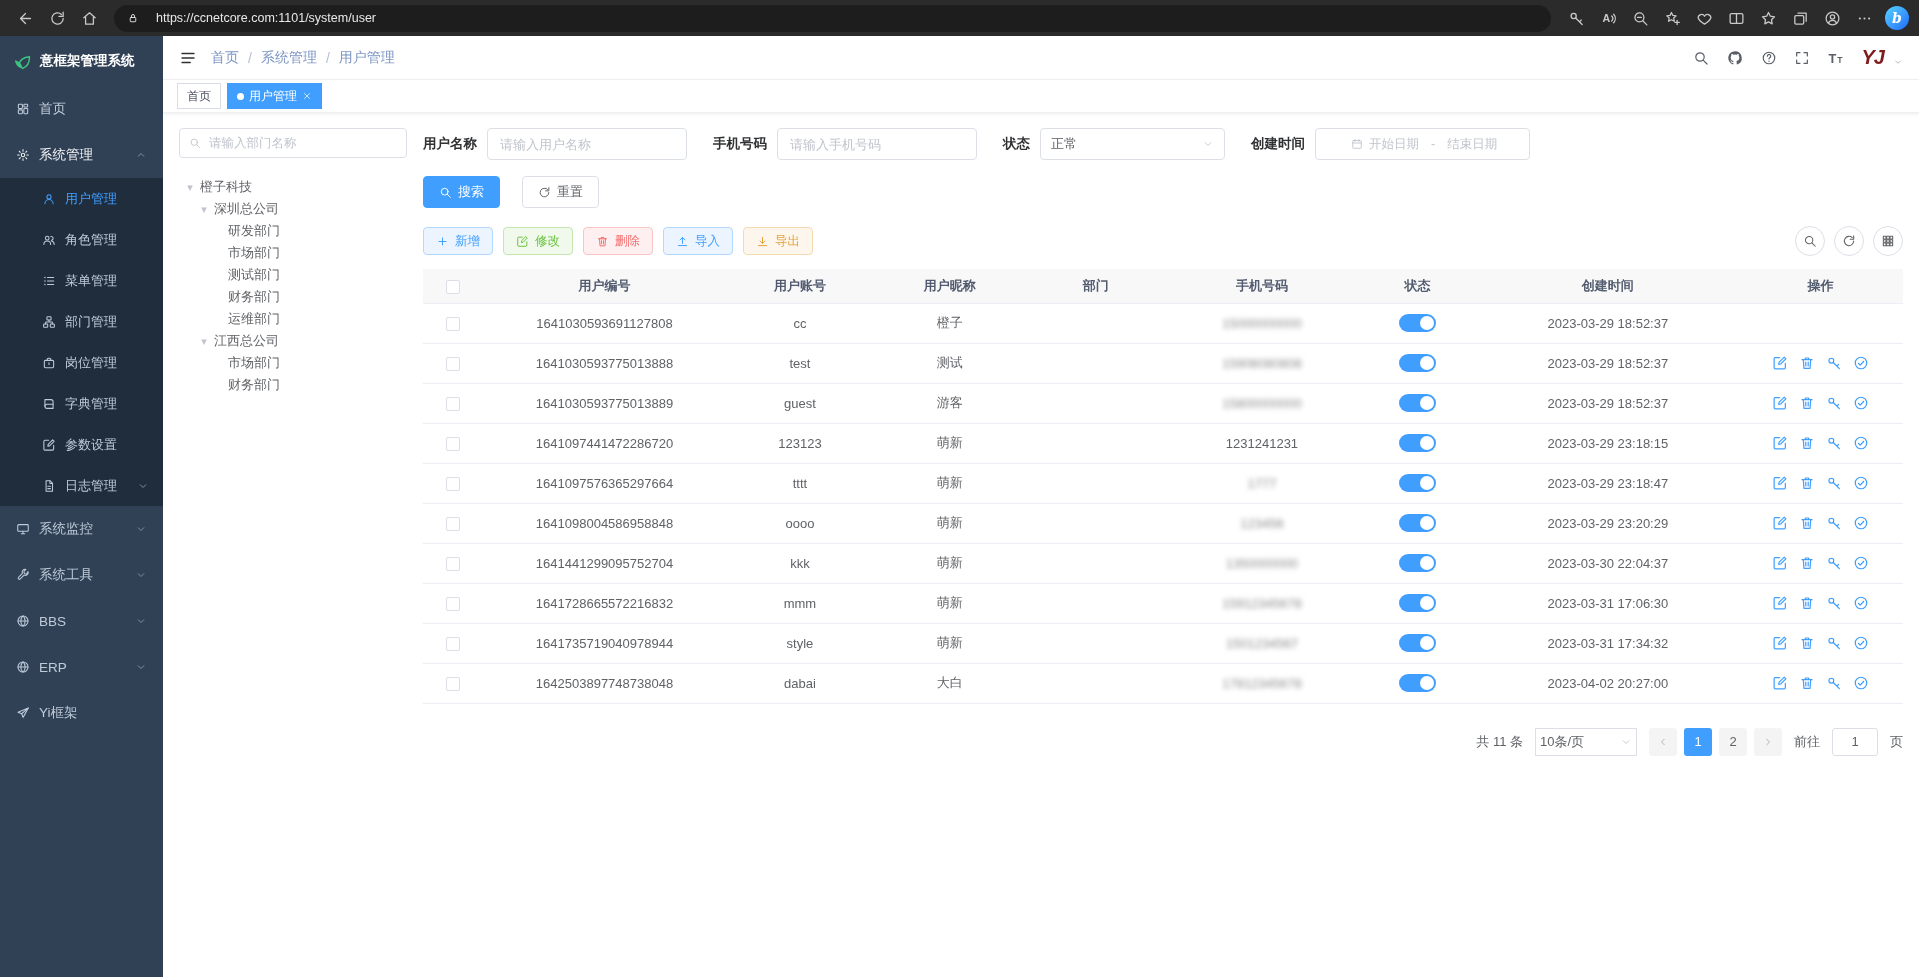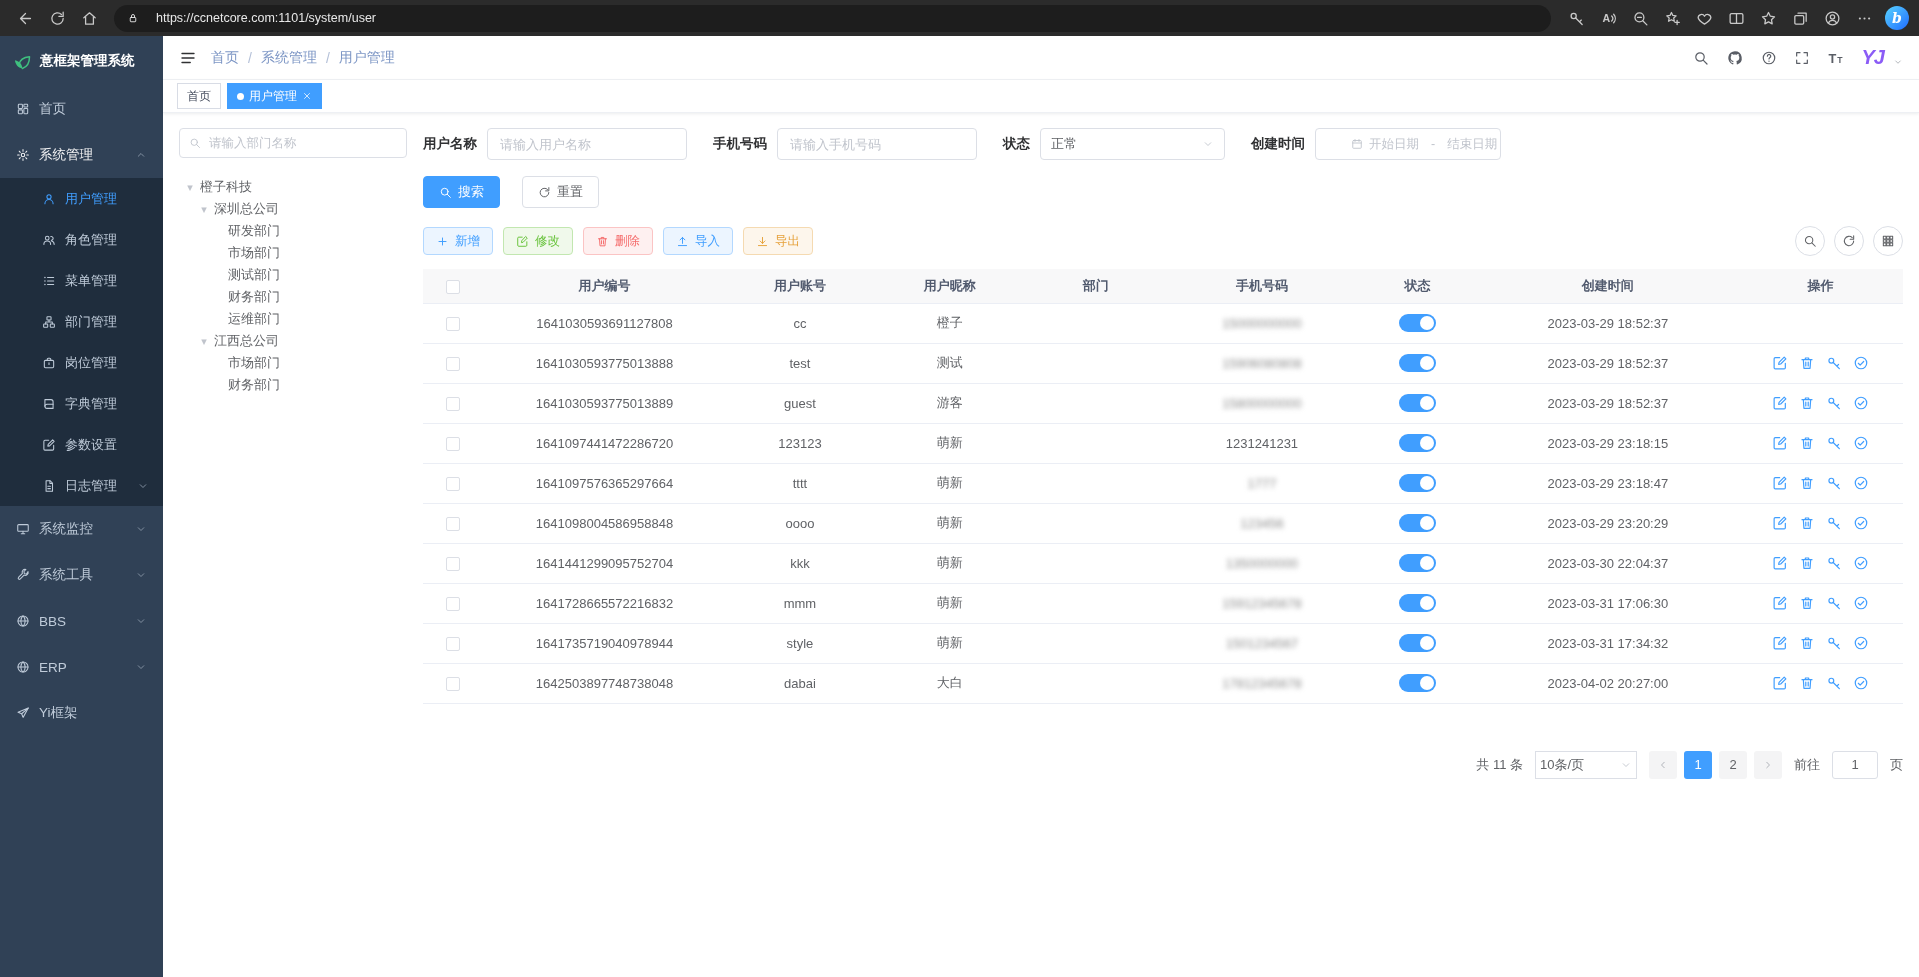--- a/index.html
+++ b/index.html
@@ -32,21 +32,21 @@
   .sub-item.active { color:#409EFF; }
 
   .main { flex:1; min-width:0; display:flex; flex-direction:column; background:#fff; }
   .topbar { height:44px; display:flex; align-items:center; gap:14px; padding:0 16px; border-bottom:1px solid #f0f2f5; }
   .hamburger { color:#303133; cursor:pointer; }
   .breadcrumb { display:flex; align-items:center; gap:9px; font-size:14px; }
   .bc-item { color:#7d96c5; cursor:pointer; }
   .bc-sep { color:#b4c0d8; }
   .topbar-right { margin-left:auto; display:flex; align-items:center; gap:17px; color:#5a5e66; }
   .topbar-right .icn { cursor:pointer; }
-  .yj-logo { font-weight:900; font-size:20px; font-style:italic; letter-spacing:-1px; color:#8b5cf6; cursor:pointer; }
+  .yj-logo { font-weight:900; font-size:20px; font-style:italic; letter-spacing:-1px; color:#7f1d1d; cursor:pointer; }
   .yj-caret { color:#9aa0a6; align-self:flex-end; margin-left:-8px; margin-bottom:2px; }
 
   .tagsbar { height:33px; display:flex; align-items:center; gap:6px; padding:0 14px; background:#fff; border-bottom:1px solid #eef0f4; box-shadow:0 1px 3px rgba(0,21,41,.08); }
   .tag { height:26px; display:inline-flex; align-items:center; gap:5px; padding:0 9px; border:1px solid #d8dce5; background:#fff; color:#495060; font-size:12px; cursor:pointer; }
   .tag.active { background:#409EFF; border-color:#409EFF; color:#fff; }
   .tag .dot { width:7px; height:7px; border-radius:50%; background:#fff; }
   .tag-x { cursor:pointer; }
 
   .content { flex:1; display:flex; gap:16px; padding:15px 16px; overflow:hidden; }
 
@@ -62,21 +62,21 @@
   .tree-caret:not(.empty)::before { content:'▾'; }
 
   
   .panel { flex:1; min-width:0; display:flex; flex-direction:column; }
   .filter-row { display:flex; align-items:center; gap:26px; }
   .f-group { display:flex; align-items:center; gap:10px; }
   .f-label { font-weight:700; color:#303133; font-size:13.5px; white-space:nowrap; }
   .f-input { height:32px; border:1px solid #dcdfe6; border-radius:4px; background:#fff; display:flex; align-items:center; gap:6px; padding:0 10px; color:#606266; }
   .f-input input { border:0; outline:0; width:100%; font:inherit; color:#606266; background:transparent; }
   .f-input input::placeholder { color:#c0c4cc; }
-  .w200 { width:200px; } .w185 { width:185px; } .w215 { width:186px;padding-left:35px; }
+  .w200 { width:200px; } .w185 { width:185px; } .w215 { width:215px;padding-left:35px; }
   .sel { justify-content:space-between; cursor:pointer; }
   .sel .caret { color:#c0c4cc; }
   .date .ph { color:#c0c4cc; font-size:12.5px; white-space:nowrap; }
   .date .sep { margin:0 6px; }
   .date .icn { color:#c0c4cc; }
 
   .btn-row { margin-top:16px; display:flex; gap:22px; }
   .btn { height:32px; padding:0 15px; border:1px solid #dcdfe6; border-radius:4px; background:#fff; color:#606266;
          font-size:13px; display:inline-flex; align-items:center; gap:6px; cursor:pointer; white-space:nowrap; }
   .btn .icn { width:13px; height:13px; }
@@ -98,21 +98,21 @@
   th { height:34px; background:#f8f8f9; color:#515a6e; font-weight:700; border-bottom:1px solid #ebeef5; text-align:center; }
   td { height:40px; border-bottom:1px solid #ebeef5; text-align:center; white-space:nowrap; overflow:hidden; }
   .cb { width:14px; height:14px; border:1px solid #dcdfe6; border-radius:2px; background:#fff; display:inline-block; vertical-align:middle; cursor:pointer; }
   .blur { filter:blur(2.5px); color:#8d8d8d; }
   .switch { width:37px; height:18px; border-radius:9px; background:#409EFF; position:relative; display:inline-block; vertical-align:middle; cursor:pointer; }
   .switch::after { content:''; position:absolute; top:2px; right:2px; width:14px; height:14px; border-radius:50%; background:#fff; }
   .ops { display:flex; justify-content:center; gap:11px; color:#409EFF; }
   .op { width:16px; height:16px; cursor:pointer; }
 
   
-  .pager { margin-top:47px; display:flex; align-items:center; justify-content:flex-end; gap:12px; color:#606266; }
+  .pager { margin-top:24px; display:flex; align-items:center; justify-content:flex-end; gap:12px; color:#606266; }
   .psel { width:102px; height:28px; border:1px solid #dcdfe6; border-radius:0; display:flex; align-items:center; justify-content:space-between; padding:0 4px; cursor:pointer; }
   .psel .caret { color:#c0c4cc; }
   .pages { display:flex; gap:7px; align-items:center; }
   .pbtn { min-width:28px; height:28px; padding:0 4px; border-radius:3px; background:#f4f4f5; color:#606266;
           display:flex; align-items:center; justify-content:center; cursor:pointer; }
   .pbtn.active { background:#409EFF; color:#fff; }
   .pbtn.nav { color:#a8abb2; }
   .pbtn .icn { width:12px; height:12px; }
   .goto-input { width:46px; height:28px; border:1px solid #dcdfe6; border-radius:3px; text-align:center; font:inherit; color:#606266; outline:0; }
 </style>

